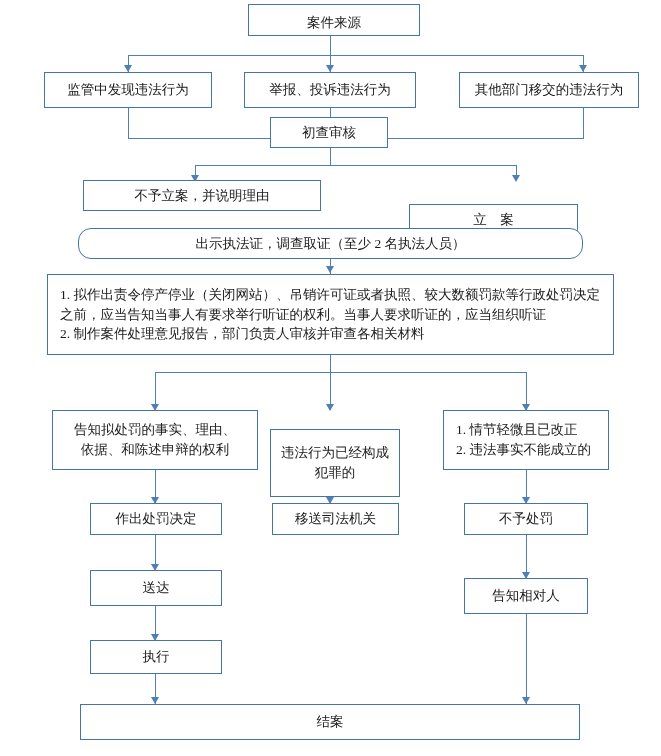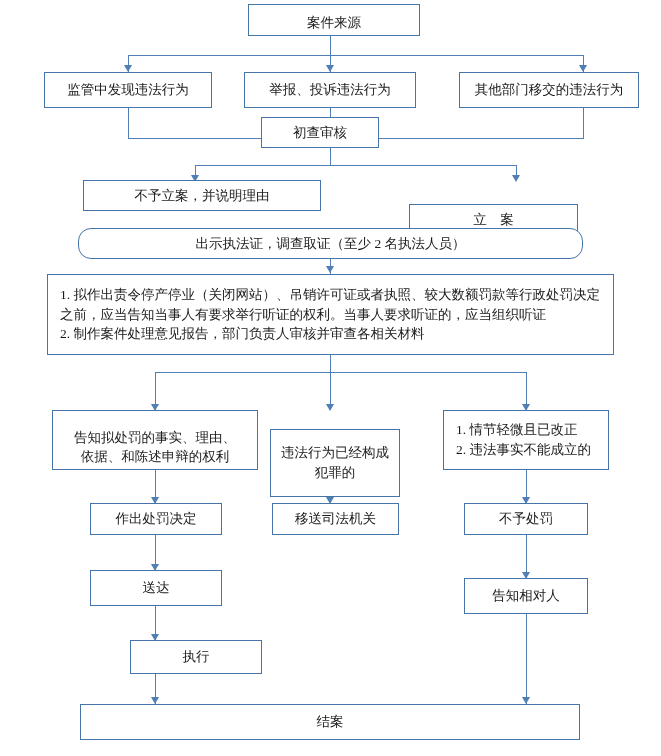--- a/index.html
+++ b/index.html
@@ -137,42 +137,42 @@
   </div>
 
   <div class="node" style="left:44px; top:72px; width:168px; height:36px;">
     <span class="txt">监管中发现违法行为</span>
   </div>
 
   <div class="node" style="left:459px; top:72px; width:180px; height:36px;">
     <span class="txt">其他部门移交的违法行为</span>
   </div>
 
-  <div class="node" style="left:261px; top:117px; width:118px; height:31px;">
+  <div class="node" style="left:270px; top:117px; width:118px; height:31px;">
     <span class="txt">初查审核</span>
   </div>
 
   <div class="node" style="left:83px; top:180px; width:238px; height:31px;">
     <span class="txt">不予立案，并说明理由</span>
   </div>
 
   <div class="node" style="left:409px; top:180px; width:169px; height:31px;margin-top:24px;">
     <span class="txt">立　案</span>
   </div>
 
   <div class="node" style="left:78px; top:228px; width:505px; height:31px;border-radius:13px;">
     <span class="txt">出示执法证，调查取证（至少 2 名执法人员）</span>
   </div>
 
   <div class="node left-align" style="left:47px; top:274px; width:567px; height:81px;">
     <span class="txt">1. 拟作出责令停产停业（关闭网站）、吊销许可证或者执照、较大数额罚款等行政处罚决定之前，应当告知当事人有要求举行听证的权利。当事人要求听证的，应当组织听证
 2. 制作案件处理意见报告，部门负责人审核并审查各相关材料</span>
   </div>
 
-  <div class="node" style="left:52px; top:410px; width:206px; height:60px;align-items:flex-end;">
+  <div class="node" style="left:52px; top:410px; width:206px; height:60px;">
     <span class="txt">告知拟处罚的事实、理由、
 依据、和陈述申辩的权利</span>
   </div>
 
   <div class="node" style="left:270px; top:429px; width:130px; height:68px;">
     <span class="txt">违法行为已经构成
 犯罪的</span>
   </div>
 
   <div class="node left-align" style="left:443px; top:410px; width:166px; height:60px;">
@@ -193,21 +193,21 @@
   </div>
 
   <div class="node" style="left:90px; top:570px; width:132px; height:36px;">
     <span class="txt">送达</span>
   </div>
 
   <div class="node" style="left:464px; top:578px; width:124px; height:36px;">
     <span class="txt">告知相对人</span>
   </div>
 
-  <div class="node" style="left:90px; top:640px; width:132px; height:34px;margin-left:40px;">
+  <div class="node" style="left:90px; top:640px; width:132px; height:34px;">
     <span class="txt">执行</span>
   </div>
 
   <div class="node" style="left:80px; top:704px; width:500px; height:36px;">
     <span class="txt">结案</span>
   </div>
 
 </div>
 
 </body></html>

